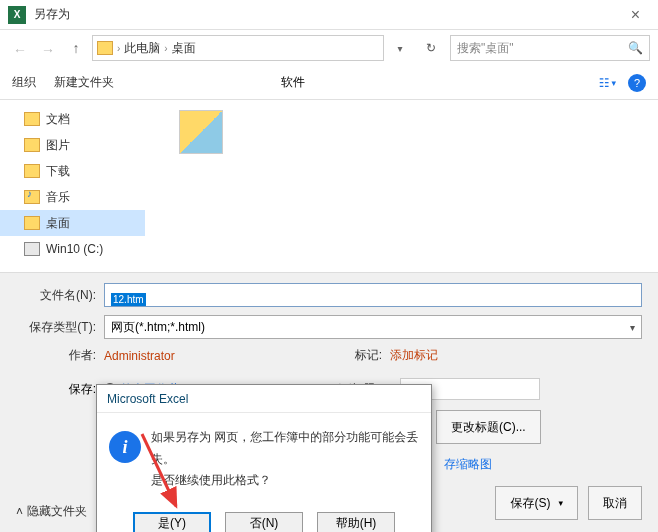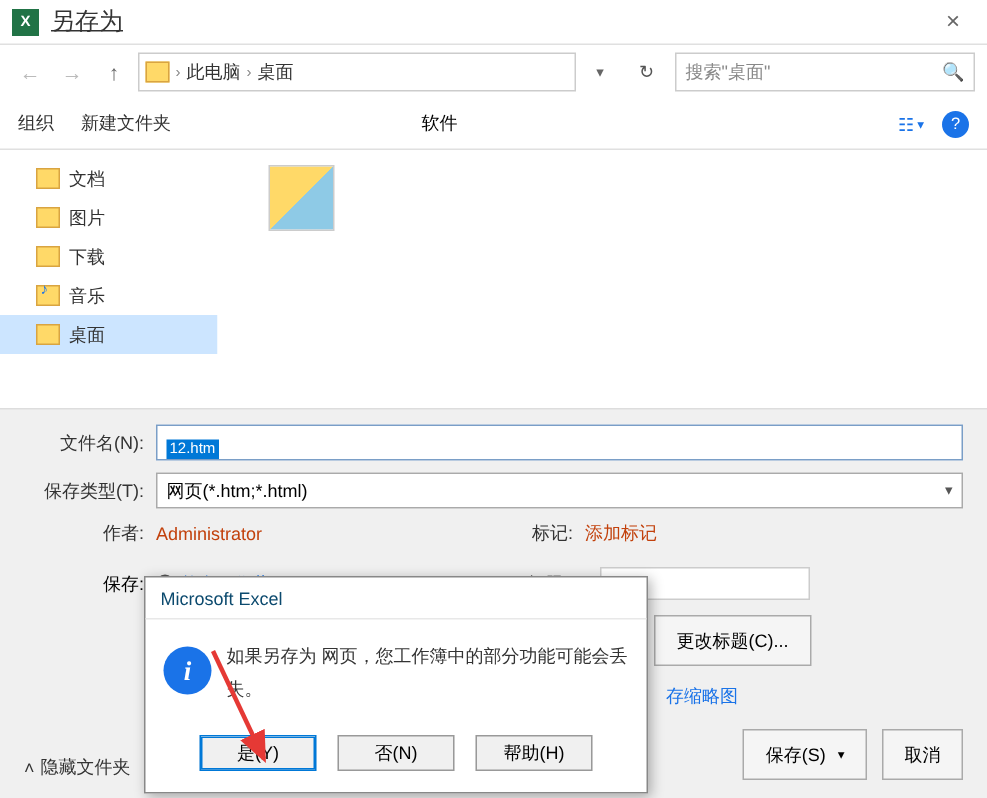--- a/index.html
+++ b/index.html
@@ -1,20 +1,20 @@
 <!DOCTYPE html>
 <html><head>
 <meta charset="utf-8">
 <style>
 * { box-sizing: border-box; margin: 0; padding: 0; font-family: "Microsoft YaHei", "Segoe UI", sans-serif; }
 body { width: 658px; height: 532px; background: #f0f0f0; position: relative; overflow: hidden; font-size: 12px; }
 
 .titlebar { height: 30px; background: #fff; border-bottom: 1px solid #e0e0e0; display: flex; align-items: center; padding: 0 8px; }
 .titlebar .app-icon { width: 18px; height: 18px; background: #217346; display: inline-flex; align-items: center; justify-content: center; color: #fff; font-size: 10px; font-weight: bold; }
-.titlebar .title { margin-left: 8px; color: #333; font-size: 16px; text-decoration: underline; }
+.titlebar .title { margin-left: 8px; color: #333; font-size: 12px; }
 .titlebar .spacer { flex: 1; }
 .titlebar .close { font-size: 16px; color: #666; padding: 0 10px; cursor: default; }
 
 .navbar { height: 36px; background: #fff; display: flex; align-items: center; padding: 0 8px; gap: 4px; }
 .nav-btn { width: 24px; height: 24px; display: inline-flex; align-items: center; justify-content: center; color: #666; font-size: 14px; }
 .nav-btn.disabled { color: #bbb; }
 .breadcrumb { flex: 1; display: flex; align-items: center; height: 26px; border: 1px solid #ccc; background: #fff; padding: 0 4px; gap: 4px; }
 .breadcrumb .folder-icon { width: 16px; height: 14px; background: #ffd968; border: 1px solid #d9a441; position: relative; }
 .breadcrumb .sep { color: #888; font-size: 10px; }
 .breadcrumb .crumb { color: #333; font-size: 12px; }
@@ -140,20 +140,24 @@
         <span>下载</span>
       </div>
     <div class="side-item">
         <span class="ico music"></span>
         <span>音乐</span>
       </div>
     <div class="side-item selected">
         <span class="ico folder"></span>
         <span>桌面</span>
       </div>
+    <div class="side-item">
+        <span class="ico drive"></span>
+        <span>Win10 (C:)</span>
+      </div>
   </div>
   <div class="content">
     <div class="file-item">
       <div class="file-thumb"></div>
     </div>
     <span class="file-label">软件</span>
   </div>
 </div>
 
 <div class="form-area">
@@ -205,20 +209,21 @@
     </span>
   <span class="gbtn">取消</span>
 </div>
 
 <div class="dialog">
   <div class="dtitle">Microsoft Excel</div>
   <div class="dbody">
     <span class="info-icon">i</span>
     <div class="msg">
       <div>如果另存为 网页，您工作簿中的部分功能可能会丢失。</div>
+      <div>是否继续使用此格式？</div>
     </div>
   </div>
   <div class="dbtns">
     <span class="dbtn focus">是(Y)</span>
     <span class="dbtn">否(N)</span>
     <span class="dbtn">帮助(H)</span>
   </div>
 </div>
 
 <svg class="arrow" width="70" height="90">

